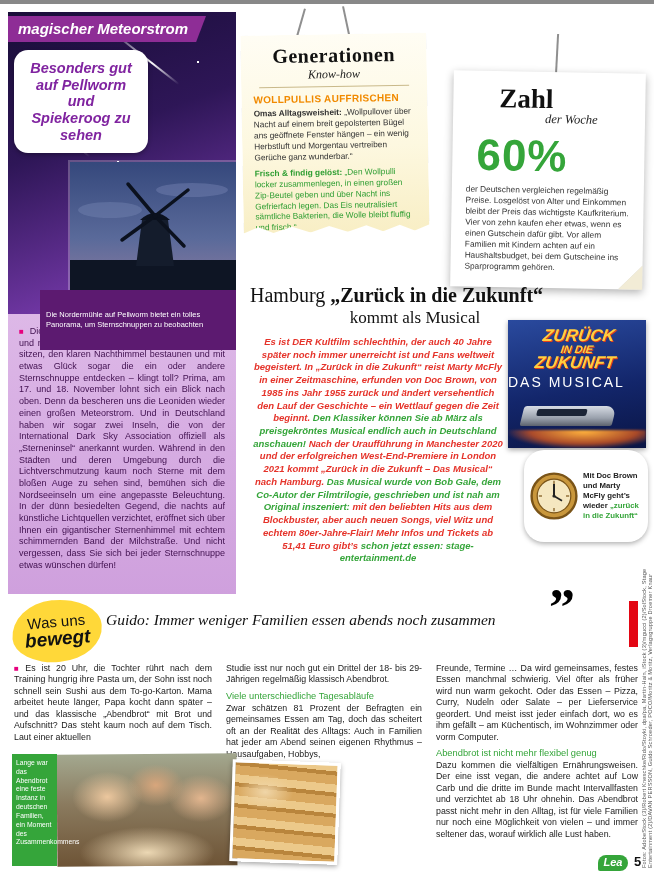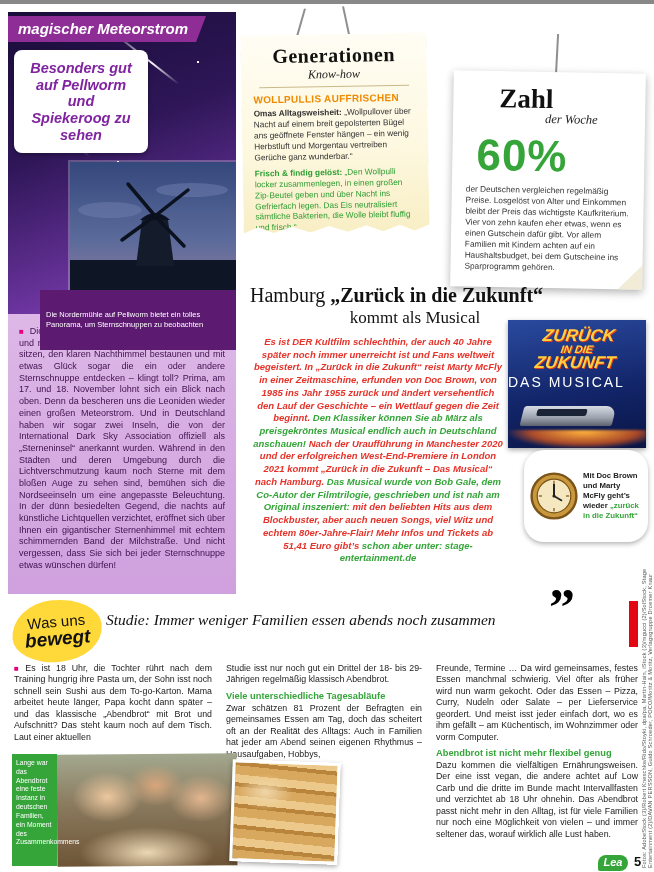--- a/index.html
+++ b/index.html
@@ -25,21 +25,21 @@
       radial-gradient(1px 1px at 40px 190px,#fff 50%,transparent 60%),
       radial-gradient(1px 1px at 200px 170px,#fff 50%,transparent 60%),
       radial-gradient(1px 1px at 25px 250px,#fff 50%,transparent 60%),
       linear-gradient(160deg,#190d38 0%,#2e1657 40%,#6d35a0 80%,#a05fc5 100%);}
   .streak{position:absolute;height:2px;background:linear-gradient(90deg,transparent,#fff 60%,transparent);transform:rotate(38deg);}
   .streak.s1{left:95px;top:45px;width:85px;}
   .streak.s2{left:28px;top:125px;width:60px;opacity:.7;}
   .meteor-banner{position:absolute;left:8px;top:12px;width:198px;height:26px;background:var(--purple);
     clip-path:polygon(0 0,100% 0,95% 100%,0 100%);color:#fff;font-style:italic;font-weight:bold;
     font-size:15px;line-height:26px;padding-left:10px;z-index:3;}
-  .meteor-callout{position:absolute;left:14px;top:46px;width:134px;background:#fff;border-radius:8px;
+  .meteor-callout{position:absolute;left:14px;top:46px;width:134px;background:#fff;border-radius:14px;
     padding:10px 16px;color:#8024a0;font-weight:bold;font-style:italic;font-size:14.5px;line-height:1.15;
     text-align:center;z-index:3;box-shadow:0 2px 4px rgba(0,0,0,.3);}
   .windmill{position:absolute;left:70px;top:158px;width:166px;height:128px;z-index:2;box-shadow:0 0 0 2px rgba(255,255,255,.25);}
   .windmill svg{display:block;width:100%;height:100%;}
   .windmill-caption{position:absolute;left:40px;top:286px;width:196px;background:var(--purple-dark);
     color:#fff;font-size:7.5px;line-height:1.3;padding:20px 6px;z-index:4;}
   .meteor-body{position:absolute;left:8px;top:310px;width:228px;height:280px;
     background:linear-gradient(180deg,#ddb8e7 0%,#cfa0dd 100%);padding:12px 11px;color:var(--purple-ink);
     font-size:9px;line-height:1.3;font-weight:500;text-align:justify;}
   .pink-bullet{color:#e6007e;font-size:8px;margin-right:3px;}
@@ -112,21 +112,21 @@
     font-style:italic;font-size:15.5px;color:#111;}
   .quote-mark{position:absolute;left:549px;top:578px;font-family:"Liberation Serif",serif;
     font-weight:bold;font-size:52px;color:#000;line-height:1;}
   .red-bar{position:absolute;left:629px;top:597px;width:9px;height:46px;background:var(--redbar);}
   .ab-headline{position:absolute;left:95px;top:629px;width:545px;text-align:center;
     font-family:"Liberation Serif",serif;font-weight:bold;font-size:23px;color:var(--green);}
   .col{position:absolute;top:659px;font-size:8.8px;line-height:1.3;color:var(--ink);text-align:justify;}
   .col1{left:14px;width:198px;}
   .col2{left:226px;width:196px;}
   .col3{left:436px;width:202px;}
-  .col .subhead{color:var(--green);font-weight:bold;font-size:9.3px;margin:4px 0 1px;text-align:left;}
+  .col .subhead{color:var(--green);font-weight:normal;font-size:9.3px;margin:4px 0 1px;text-align:left;}
   .photo-strip{position:absolute;left:12px;top:750px;width:45px;height:112px;background:var(--green);
     color:#fff;font-size:6.8px;line-height:1.3;padding:5px 4px;z-index:2;}
   .photoA{position:absolute;left:57px;top:750px;width:180px;height:112px;transform:rotate(-.5deg);z-index:1;
     background:
       radial-gradient(50px 36px at 28% 38%,#ecc79e 0%,transparent 70%),
       radial-gradient(40px 30px at 55% 28%,#d8a67c 0%,transparent 70%),
       radial-gradient(46px 34px at 80% 40%,#e2b58e 0%,transparent 70%),
       radial-gradient(90px 34px at 50% 88%,#ecd8b4 0%,transparent 75%),
       linear-gradient(180deg,#a3a88f 0%,#8a7a5e 45%,#6e5436 100%);}
   .photoB{position:absolute;left:231px;top:757px;width:108px;height:102px;transform:rotate(2deg);z-index:2;
@@ -207,21 +207,21 @@
   <div class="kf-head">
     <div class="l1"><span>Hamburg </span><b>„Zurück in die Zukunft“</b></div>
     <div class="l2">kommt als Musical</div>
   </div>
   <p class="kf-body">
     <span class="red">Es ist DER Kultfilm schlechthin, der auch 40 Jahre später noch immer unerreicht ist und Fans weltweit begeistert. In „Zurück in die Zukunft“ reist Marty McFly in einer Zeitmaschine, erfunden von Doc Brown, von 1985 ins Jahr 1955 zurück und ändert versehentlich den Lauf der Geschichte – ein Wettlauf gegen die Zeit beginnt. </span>
     <span class="grn">Den Klassiker können Sie ab März als preisgekröntes Musical endlich auch in Deutschland anschauen! </span>
     <span class="red">Nach der Uraufführung in Manchester 2020 und der erfolgreichen West-End-Premiere in London 2021 kommt „Zurück in die Zukunft – Das Musical“ nach Hamburg. </span>
     <span class="grn">Das Musical wurde von Bob Gale, dem Co-Autor der Filmtrilogie, geschrieben und ist nah am Original inszeniert: </span>
     <span class="red">mit den beliebten Hits aus dem Blockbuster, aber auch neuen Songs, viel Witz und echtem 80er-Jahre-Flair! Mehr Infos und Tickets ab 51,41 Euro gibt’s </span>
-    <span class="grn">schon aber unter: </span><span class="grn link">stage-entertainment.de</span>
+    <span class="grn">schon jetzt essen: </span><span class="grn link">stage-entertainment.de</span>
   </p>
 
   <div class="poster">
     <div class="poster-title">
       <div class="p1">ZURÜCK</div>
       <div class="p2">IN DIE</div>
       <div class="p3">ZUKUNFT</div>
     </div>
     <div class="poster-sub">DAS MUSICAL</div>
     <div class="delorean"></div>
@@ -242,26 +242,26 @@
       <line x1="30" y1="30" x2="40" y2="36" stroke="#222" stroke-width="2"></line>
       <circle cx="30" cy="30" r="2" fill="#222"></circle>
     </svg>
     <div class="cap-text"><span>Mit Doc Brown und Marty McFly geht’s wieder </span><span class="cap-green">„zurück in die Zukunft“</span></div>
   </div>
 
   <div class="badge">
     <div class="b1">Was uns</div>
     <div class="b2">bewegt</div>
   </div>
-  <div class="kicker">Studie: Immer weniger Familien essen abends noch zusammen</div>
+  <div class="kicker">Guido: Immer weniger Familien essen abends noch zusammen</div>
   <div class="quote-mark">”</div>
   <div class="red-bar"></div>
 
   <div class="col col1">
-    <span class="pink-bullet">■</span><span>Es ist 18 Uhr, die Tochter rührt nach dem Training hungrig ihre Pasta um, der Sohn isst noch schnell sein Sushi aus dem To-go-Karton. Mama arbeitet heute länger, Papa kocht dann später – und das klassische „Abendbrot“ mit Brot und Aufschnitt? Das steht kaum noch auf dem Tisch. Laut einer aktuellen</span>
+    <span class="pink-bullet">■</span><span>Es ist 20 Uhr, die Tochter rührt nach dem Training hungrig ihre Pasta um, der Sohn isst noch schnell sein Sushi aus dem To-go-Karton. Mama arbeitet heute länger, Papa kocht dann später – und das klassische „Abendbrot“ mit Brot und Aufschnitt? Das steht kaum noch auf dem Tisch. Laut einer aktuellen</span>
   </div>
   <div class="col col2">
     <span>Studie isst nur noch gut ein Drittel der 18- bis 29-Jährigen regelmäßig klassisch Abendbrot.</span>
     <div class="subhead">Viele unterschiedliche Tagesabläufe</div>
     <span>Zwar schätzen 81 Prozent der Befragten ein gemeinsames Essen am Tag, doch das scheitert oft an der Realität des Alltags: Auch in Familien hat jeder am Abend seinen eigenen Rhythmus – Hausaufgaben, Hobbys,</span>
   </div>
   <div class="col col3">
     <span>Freunde, Termine … Da wird gemeinsames, festes Essen manchmal schwierig. Viel öfter als früher wird nun warm gekocht. Oder das Essen – Pizza, Curry, Nudeln oder Salate – per Lieferservice geordert. Und meist isst jeder einfach dort, wo es ihm gefällt – am Küchentisch, im Wohnzimmer oder vorm Computer.</span>
     <div class="subhead">Abendbrot ist nicht mehr flexibel genug</div>
     <span>Dazu kommen die vielfältigen Ernährungsweisen. Der eine isst vegan, die andere achtet auf Low Carb und die dritte im Bunde macht Intervallfasten und verzichtet ab 18 Uhr ohnehin. Das Abendbrot passt nicht mehr in den Alltag, ist für viele Familien nur noch eine Möglichkeit von vielen – und immer seltener das, worauf wirklich alle Lust haben.</span>

